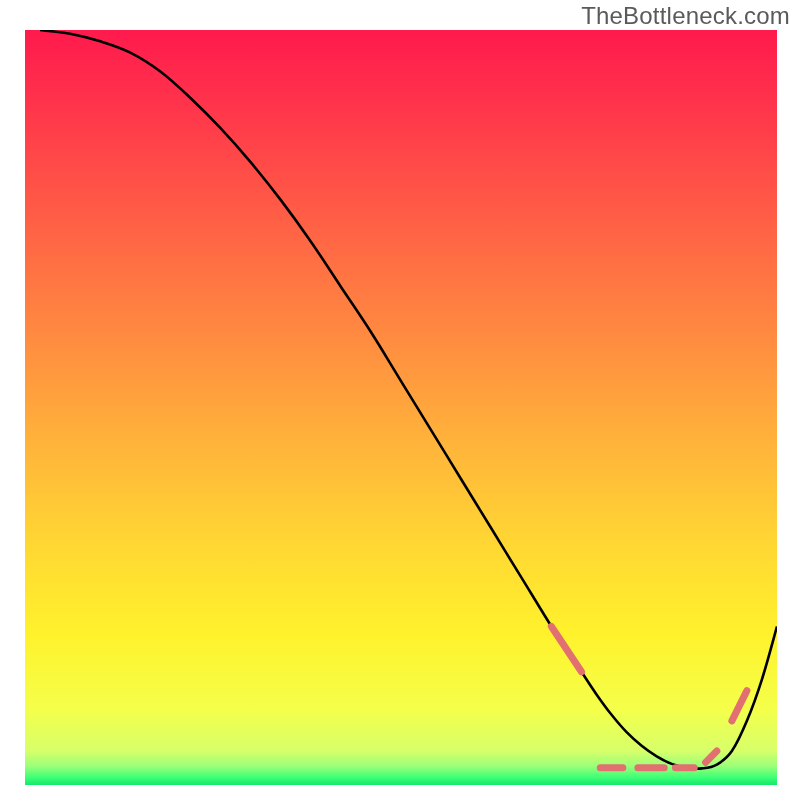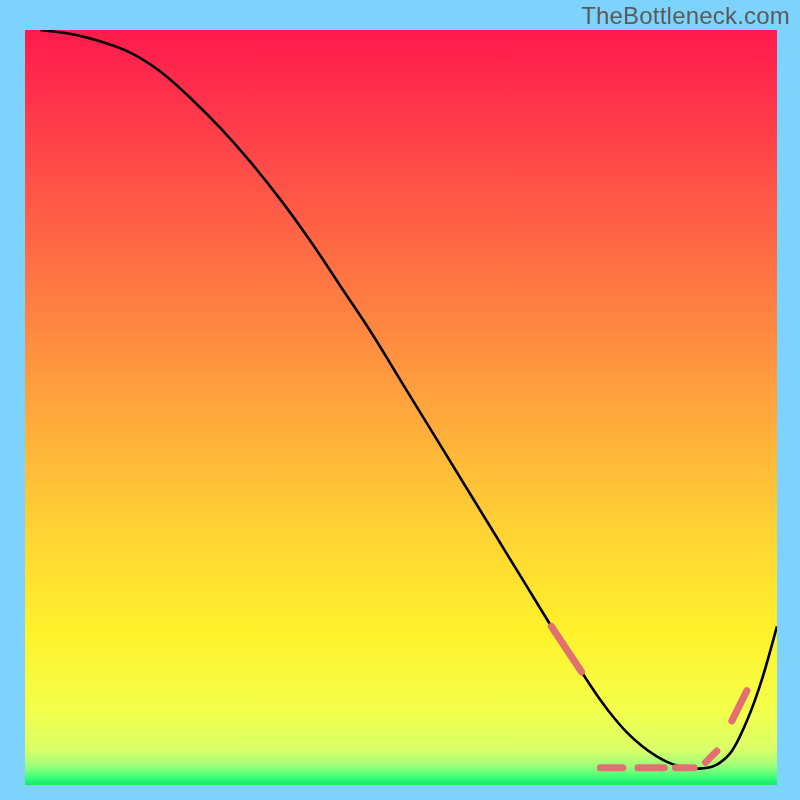--- a/index.html
+++ b/index.html
@@ -9,21 +9,21 @@
     height: 800px;
     background: #000000;
     overflow: hidden;
   }
   .frame {
     position: absolute;
     left: 0;
     top: 0;
     width: 800px;
     height: 800px;
-    background: #7dd3fc;
+    background: #ffffff;
   }
   .plot-area {
     position: absolute;
     box-sizing: border-box;
   }
   .plot-area svg {
     display: block;
     width: 100%;
     height: 100%;
   }

